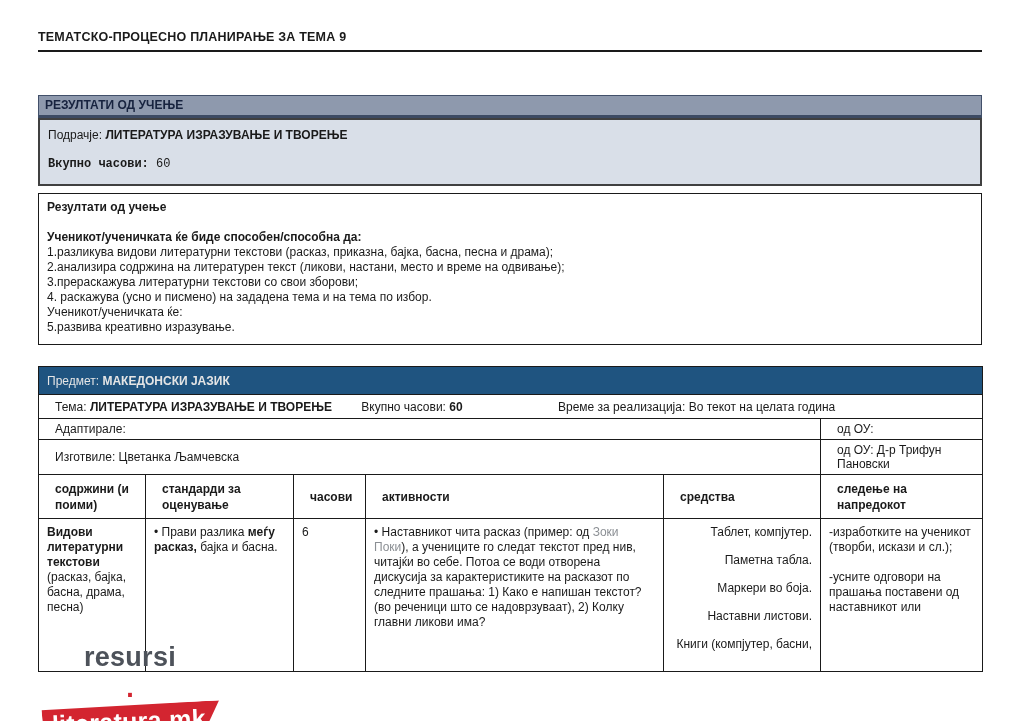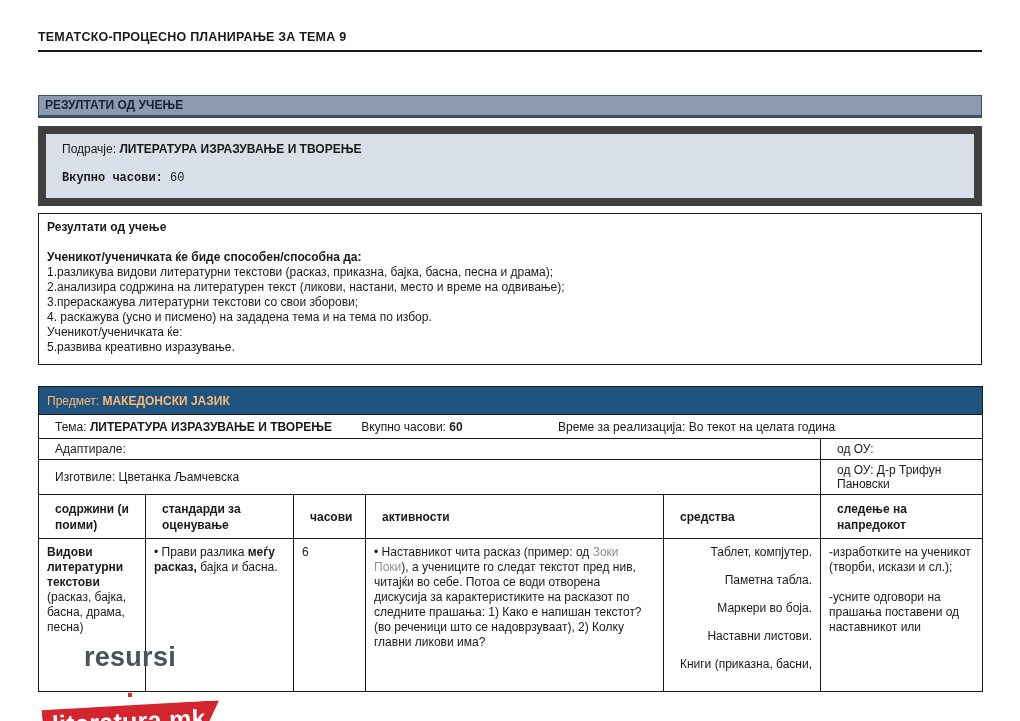--- a/index.html
+++ b/index.html
@@ -25,24 +25,24 @@
     margin-top: 43px;
     background: #8e99ad;
     border: 1px solid #42506a;
     border-bottom: 3px solid #3c4a63;
     padding: 2px 6px 3px 6px;
     font-size: 12px; font-weight: bold; color: #17233f;
   }
 
   
   .area-box {
-    margin-top: 8px;
+    margin-top: 0;
     background: #d9dfe8;
-    border: 8px solid #404040;
-    padding: 8px 8px 12px 16px;
+    border: 2px solid #404040;
+    padding: 8px 8px 12px 8px;
     font-size: 12px; line-height: 15px;
   }
   .area-box .line2 { margin-top: 14px; font-family: Liberation Mono, monospace; }
 
   
   .outcomes-box {
     margin-top: 7px;
     background: #ffffff;
     border: 1px solid #1a1a1a;
     padding: 6px 8px 9px 8px;
@@ -62,21 +62,21 @@
     font-size: 12px;
   }
   table.plan td, table.plan th {
     border: 1.5px solid #1a1a1a;
     padding: 3px 16px;
     text-align: left;
     vertical-align: middle;
     overflow: hidden;
   }
   tr.subject-row td {
-    background: #1f5480; color: #fdba74;
+    background: #1f5480; color: #e5e5e5;
     height: 28px; padding: 5px 8px;
   }
   tr.theme-row td { height: 24px; }
   tr.meta-row td { height: 20px; }
   .sp-hours { margin-left: 26px; }
   .sp-real  { margin-left: 92px; }
   tr.cols-row th { height: 44px; font-weight: bold; line-height: 16px; }
   tr.content-row td {
     height: 141px; vertical-align: top; padding: 6px 8px;
     line-height: 15px;
@@ -189,21 +189,21 @@
       </td>
       <td>6</td>
       <td class="cell-activities">
         <span>• Наставникот чита расказ (пример: од </span><span class="gray-text">Зоки Поки</span><span>), а учениците го следат текстот пред нив, читајќи во себе. Потоа се води отворена дискусија за карактеристиките на расказот по следните прашања: 1) Како е напишан текстот? (во реченици што се надоврзуваат), 2) Колку главни ликови има?</span>
       </td>
       <td class="cell-resources">
         <p>Таблет, компјутер.</p>
         <p>Паметна табла.</p>
         <p>Маркери во боја.</p>
         <p>Наставни листови.</p>
-        <p>Книги (приказна, басни,</p>
+        <p>Книги (компјутер, басни,</p>
       </td>
       <td class="cell-tracking">
         <p>-изработките на ученикот (творби, искази и сл.);</p>
         <p>-усните одговори на прашања поставени од наставникот или</p>
       </td>
     </tr>
   </tbody>
     </table>
 
 </div>

